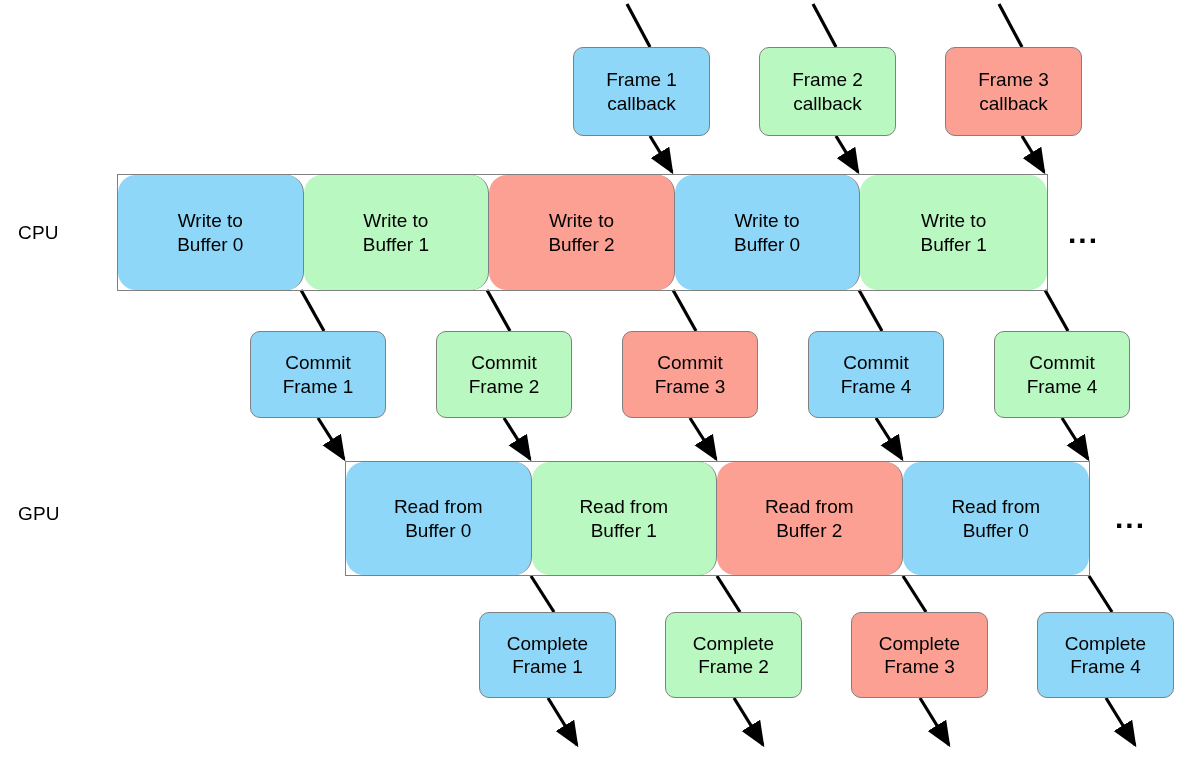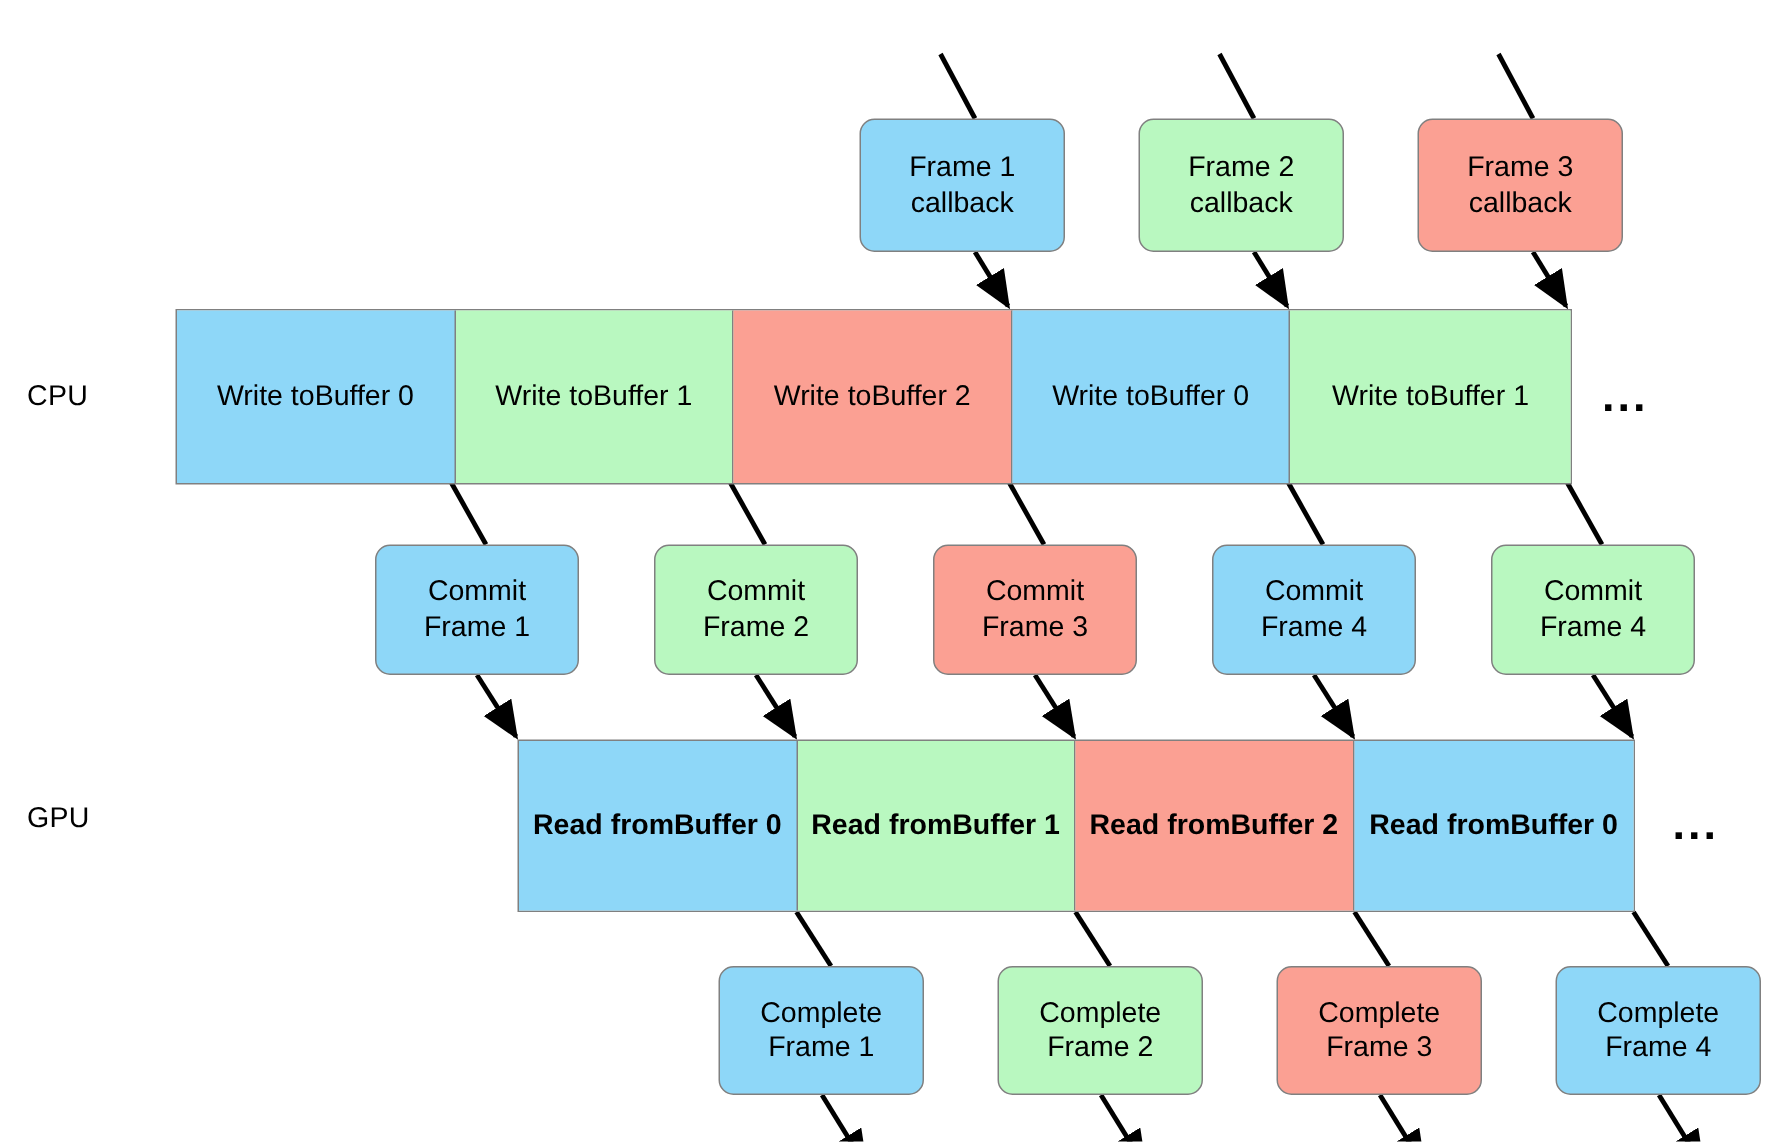--- a/index.html
+++ b/index.html
@@ -11,21 +11,20 @@
     width: 1186px;
     height: 761px;
     font-family: "Liberation Sans", sans-serif;
     color: #000000;
     overflow: hidden;
   }
   #stage {
     position: relative;
     width: 1186px;
     height: 540px;
-    margin-top: 32px;
   }
   svg.edges {
     position: absolute;
     left: 0;
     top: 0;
     width: 1186px;
     height: 761px;
     pointer-events: none;
   }
   .row-label {
@@ -38,28 +37,29 @@
   }
   .lane {
     position: absolute;
     display: flex;
     box-sizing: border-box;
     border: 1px solid #808080;
   }
   .lane-seg {
     box-sizing: border-box;
     display: flex;
-    flex-direction: row;
+    flex-direction: column;
     align-items: center;
     justify-content: center;
     font-size: 19px;
     line-height: 1.22;
     text-align: center;
     border-right: 1px solid #808080;
     white-space: nowrap;
+    border-radius: 18px;
   }
   .lane-seg:last-child {
     border-right: none;
   }
   .node {
     position: absolute;
     box-sizing: border-box;
     border: 1px solid #808080;
     border-radius: 10px;
     display: flex;
@@ -181,21 +181,21 @@
     <span>Commit</span>
     <span>Frame 4</span>
   </div>
   <div class="node" style="left:994px; top:331px; width:136px; height:87px; background:#b9f8c0;">
     <span>Commit</span>
     <span>Frame 4</span>
   </div>
 
   <div class="row-label" style="left:18px; top:504px;text-align:right;">GPU</div>
 
-  <div class="lane" style="left:345px; top:461px; width:745px; height:115px;font-weight:bold;">
+  <div class="lane" style="left:345px; top:461px; width:745px; height:115px;">
     <div class="lane-seg" style="width:186px; background:#8ed7f8;">
       <span>Read from</span>
       <span>Buffer 0</span>
     </div>
     <div class="lane-seg" style="width:186px; background:#b9f8c0;">
       <span>Read from</span>
       <span>Buffer 1</span>
     </div>
     <div class="lane-seg" style="width:186px; background:#fba093;">
       <span>Read from</span>

